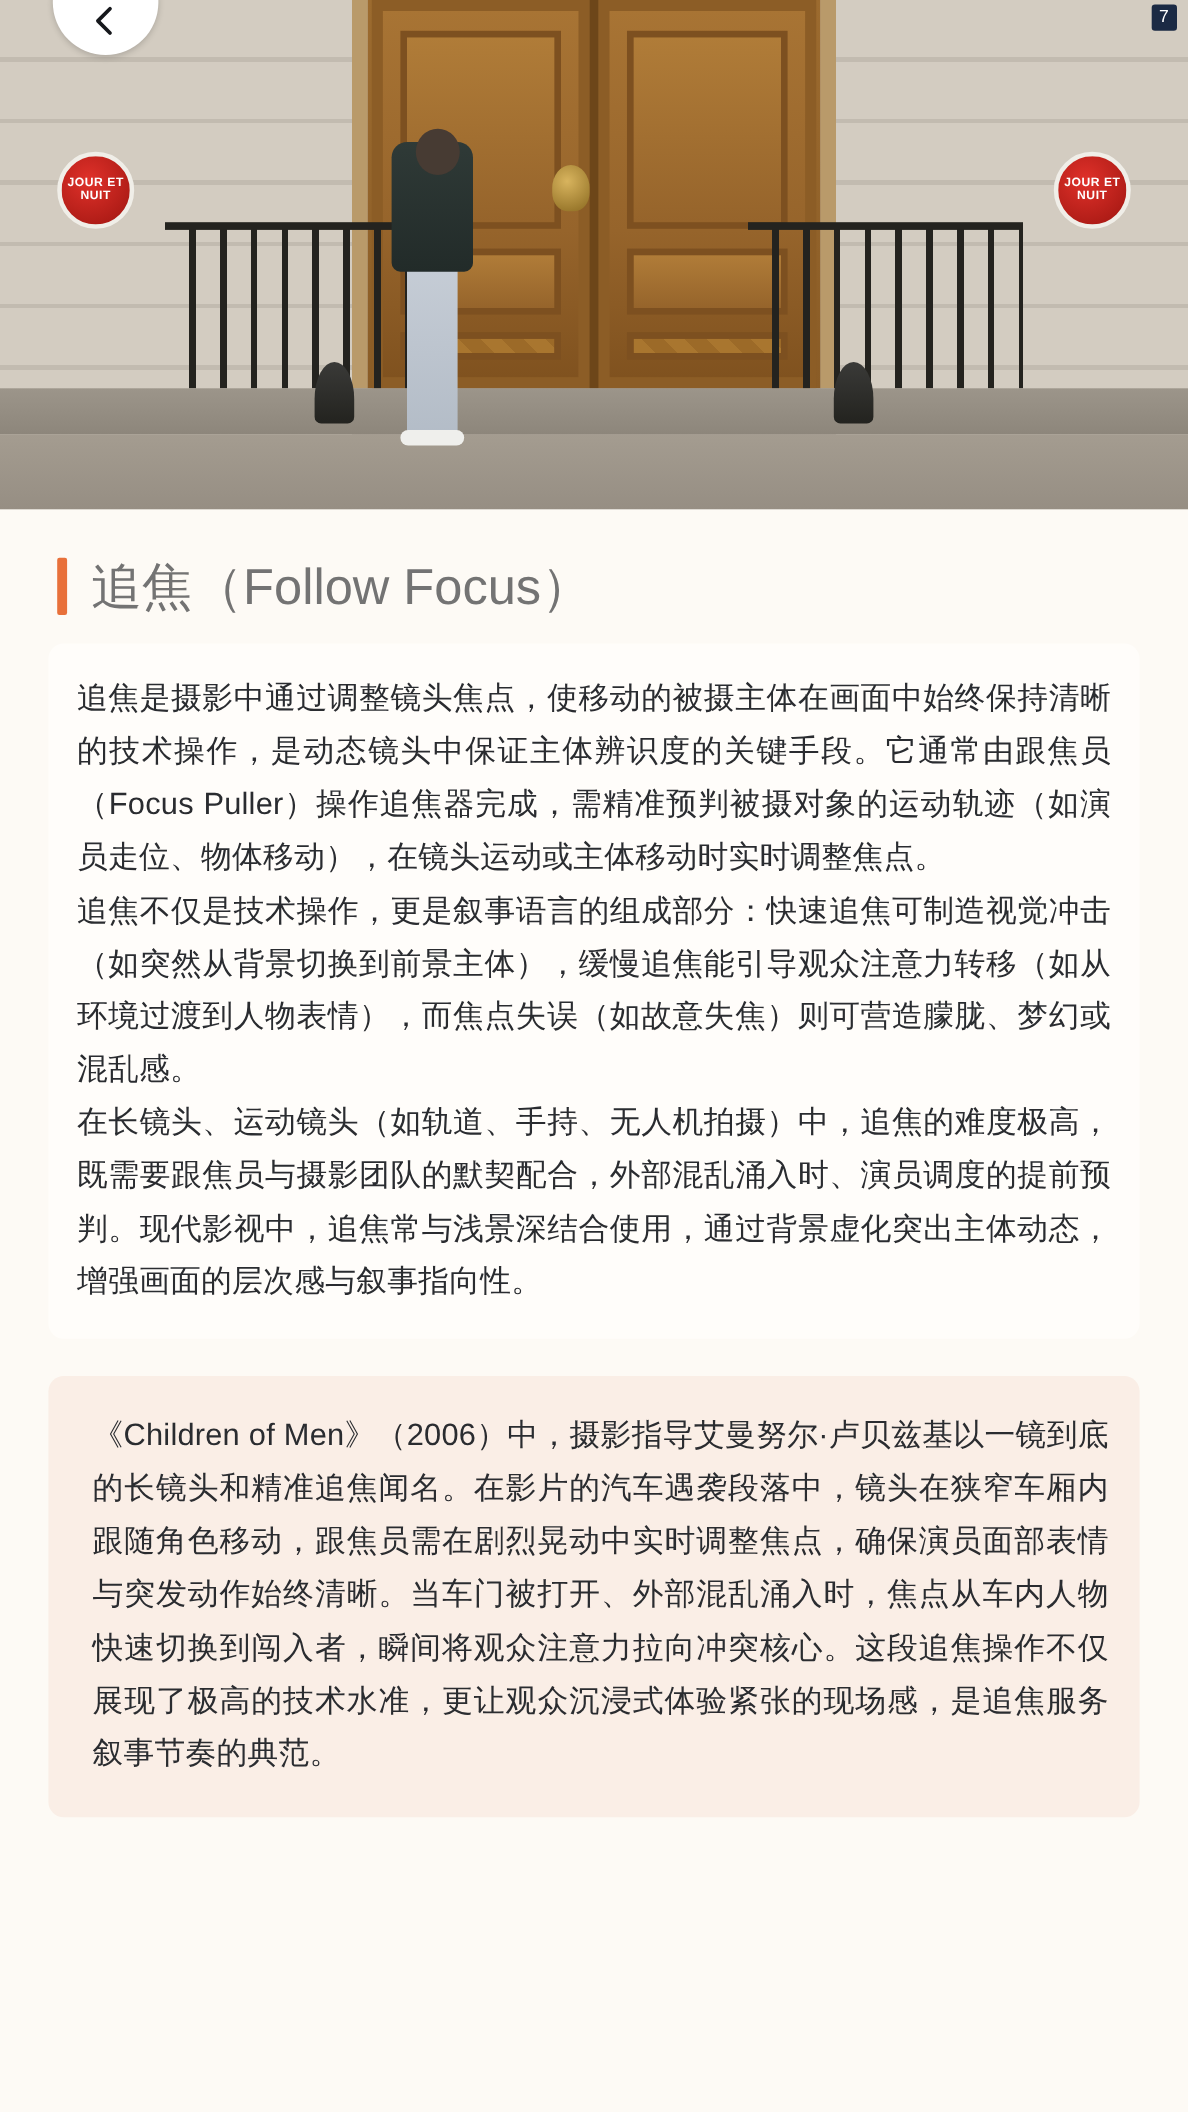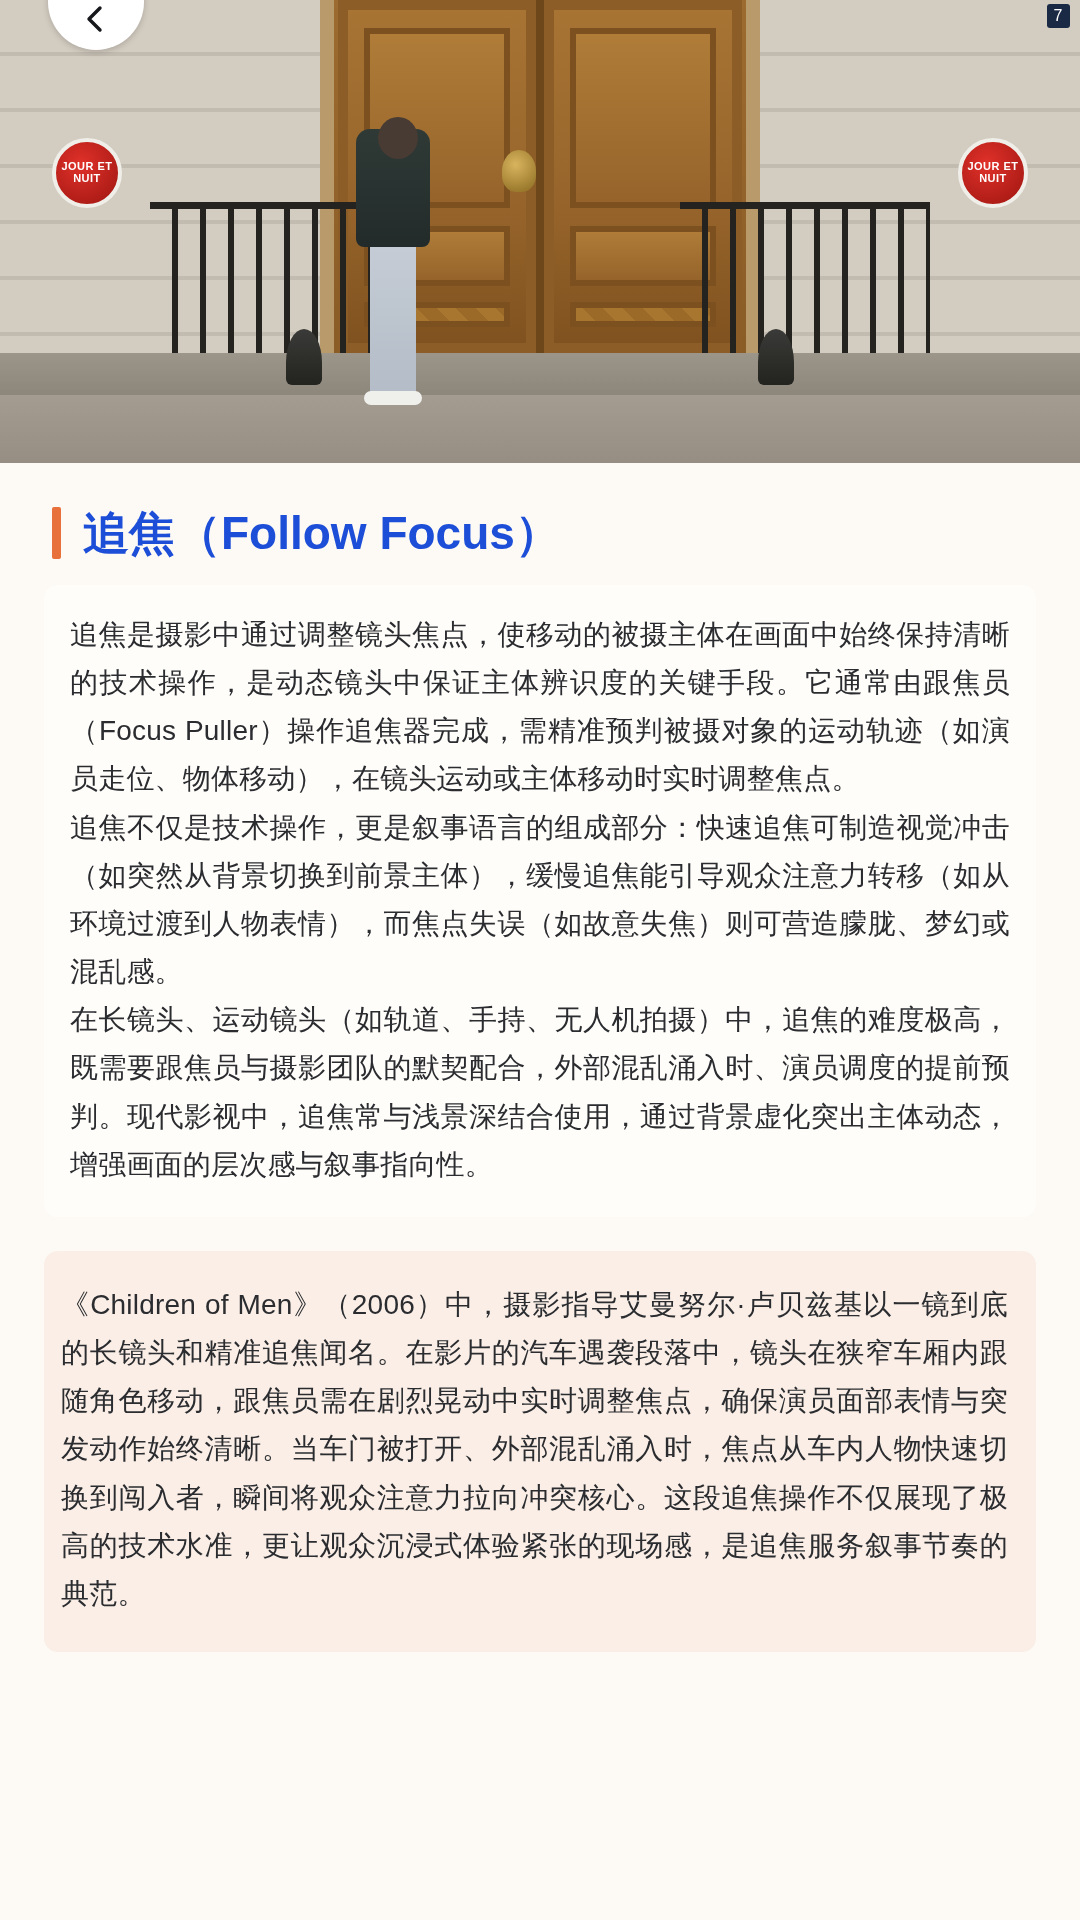--- a/index.html
+++ b/index.html
@@ -243,38 +243,38 @@
   }
   .title-bar {
     width: 9px;
     height: 52px;
     background: #e8703a;
     border-radius: 2px;
     flex: none;
   }
   .title-text {
     font-size: 46px;
-    font-weight: bold;
-    color: #1d4ed8;
+    font-weight: normal;
+    color: #737373;
     letter-spacing: 0px;
     line-height: 1.1;
   }
 
   .card {
     margin: 0 44px;
     border-radius: 14px;
     box-sizing: border-box;
   }
   .card.definition {
     background: #fffdfa;
     padding: 26px 26px 28px 26px;
   }
   .card.example {
     background: #faeee6;
-    padding: 30px 28px 34px 17px;
+    padding: 30px 28px 34px 40px;
     margin-top: 34px;
   }
 
   .para {
     font-size: 28px;
     line-height: 1.72;
     color: #2a2c30;
     text-align: justify;
     margin: 0;
     letter-spacing: .2px;

